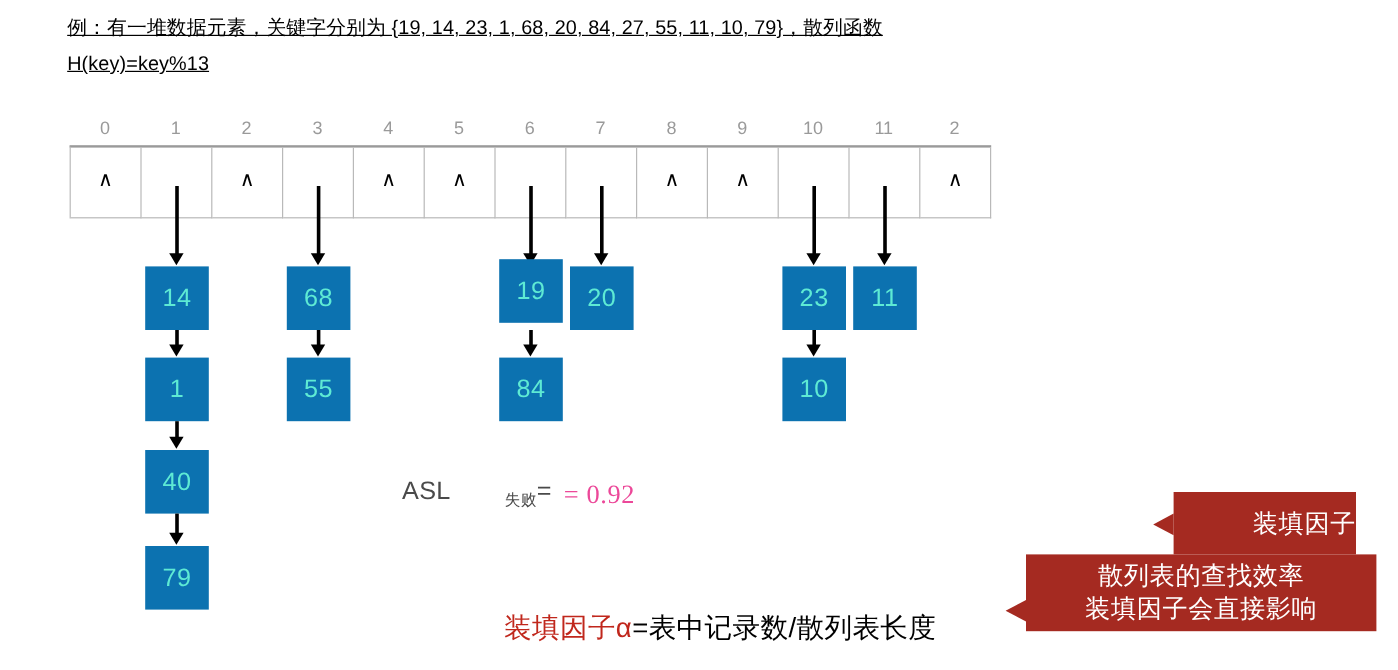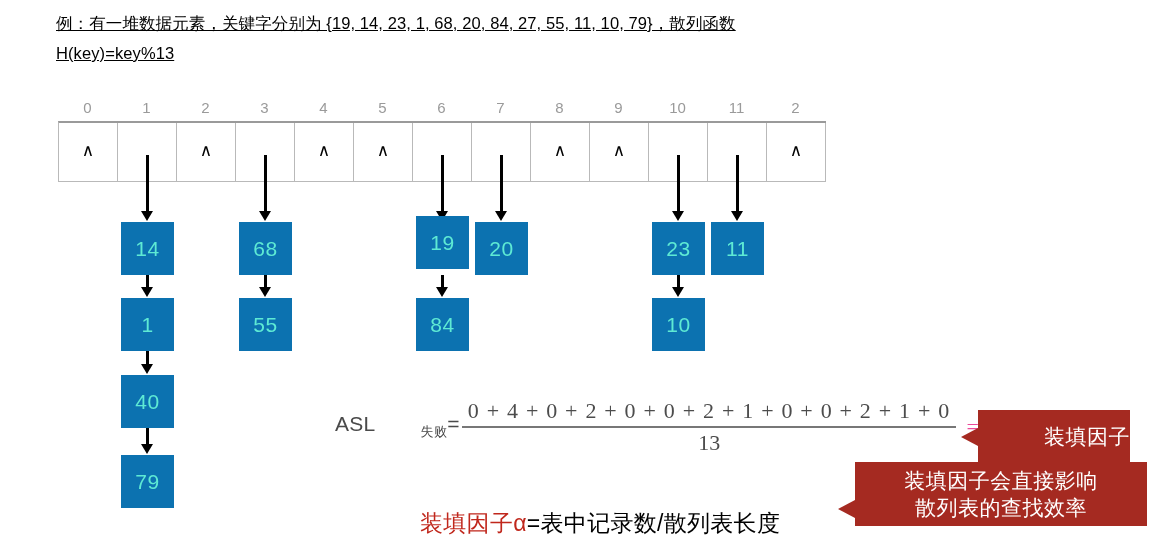--- a/index.html
+++ b/index.html
@@ -353,34 +353,29 @@
       <div class="shaft" style="height: 57px;"></div>
       <div class="head" style="top: 56px;"></div>
     </div>
     <div class="node" style="left: 711px; top: 222px;">
       <span>11</span>
     </div>
   </div>
 
 <div id="asl-formula">
   <span class="asl-label"><span>ASL</span><sub>失败</sub><span>=</span></span>
-  <span class="fraction">
-    <span class="numerator">0 + 4 + 0 + 2 + 0 + 0 + 2 + 1 + 0 + 0 + 2 + 1 + 0</span>
-    <span class="frac-bar"></span>
-    <span class="denominator">13</span>
-  </span>
   <span class="asl-result">= 0.92</span>
 </div>
 
 <div class="callout" id="callout-load-factor">
   <span class="tail"></span>
   <span>装填因子</span>
 </div>
 
 <div class="callout" id="callout-efficiency">
   <span class="tail"></span>
+  <span>散列表的查找效率</span>
   <span>装填因子会直接影响</span>
-  <span>散列表的查找效率</span>
 </div>
 
 <div id="load-factor-definition">
   <span class="red">装填因子α</span><span>=表中记录数/散列表长度</span>
 </div>
 
 </body></html>

